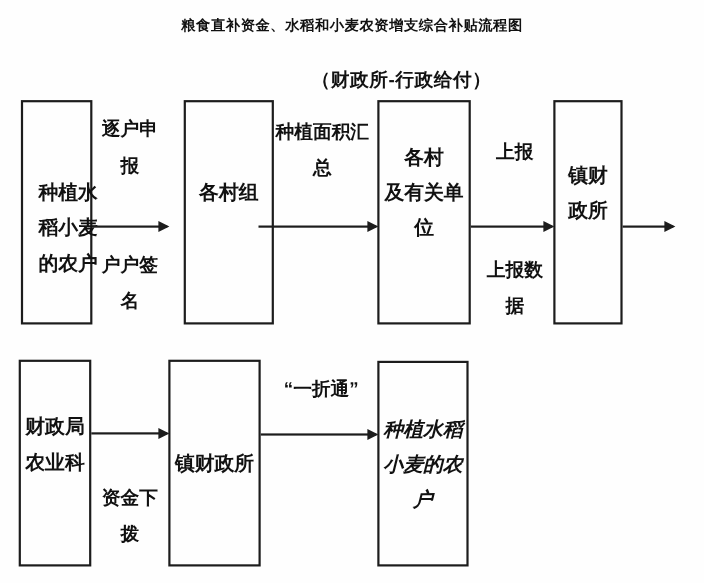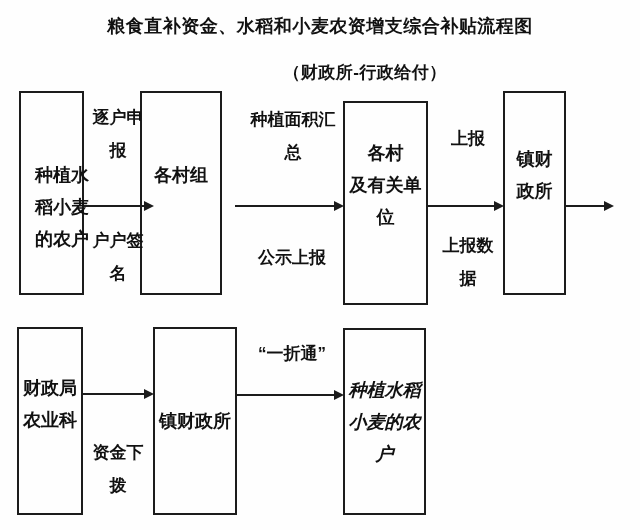--- a/index.html
+++ b/index.html
@@ -2,21 +2,21 @@
 <html><head>
 <meta charset="utf-8">
 <style>
   html,body{margin:0;padding:0;background:#ffffff;}
   #stage{
     position:relative;width:640px;height:530px;background:#fefefe;overflow:hidden;
     font-family:"Liberation Sans","DejaVu Sans",sans-serif;color:#111;
   }
   .title{
     position:absolute;left:0;top:14px;width:640px;text-align:center;
-    font-size:18px;font-weight:bold;letter-spacing:0.5px;
+    font-size:13px;font-weight:bold;letter-spacing:0.5px;
   }
   .subtitle{
     position:absolute;left:0;top:61px;width:640px;text-align:center;
     font-size:17px;font-weight:bold;letter-spacing:0.5px;padding-left:45px;
   }
   .node{
     position:absolute;border:2px solid #1c1c1c;background:#fefefe;box-sizing:border-box;
     display:flex;flex-direction:column;justify-content:center;align-items:center;
   }
   .node-text{
@@ -43,27 +43,27 @@
   <div class="subtitle">（财政所-行政给付）</div>
 
   <div class="node" style="left:19px;top:91px;width:65px;height:204px;">
     <div class="node-text" style="transform:translateY(14px);margin-left:21px;">
       <div>种植水</div>
       <div>稻小麦</div>
       <div>的农户</div>
     </div>
   </div>
 
-  <div class="node" style="left:140px;top:91px;width:82px;height:204px;">
+  <div class="node" style="left:167px;top:91px;width:82px;height:204px;">
     <div class="node-text" style="transform:translateY(-18px);">
       <div>各村组</div>
     </div>
   </div>
 
-  <div class="node" style="left:343px;top:101px;width:85px;height:204px;">
+  <div class="node" style="left:343px;top:91px;width:85px;height:204px;">
     <div class="node-text" style="transform:translateY(-18px);">
       <div>各村</div>
       <div>及有关单</div>
       <div>位</div>
     </div>
   </div>
 
   <div class="node" style="left:503px;top:91px;width:63px;height:204px;">
     <div class="node-text" style="transform:translateY(-18px);">
       <div>镇财</div>
@@ -80,23 +80,20 @@
     <div>逐户申</div>
     <div>报</div>
   </div>
   <div class="edge-label" style="left:118px;top:224px;">
     <div>户户签</div>
     <div>名</div>
   </div>
   <div class="edge-label" style="left:293px;top:103px;">
     <div>种植面积汇</div>
     <div>总</div>
-  </div>
-  <div class="edge-label" style="left:292px;top:241px;">
-    <div>公示上报</div>
   </div>
   <div class="edge-label" style="left:468px;top:122px;">
     <div>上报</div>
   </div>
   <div class="edge-label" style="left:468px;top:229px;">
     <div>上报数</div>
     <div>据</div>
   </div>
 
   <div class="node" style="left:17px;top:327px;width:66px;height:188px;">

